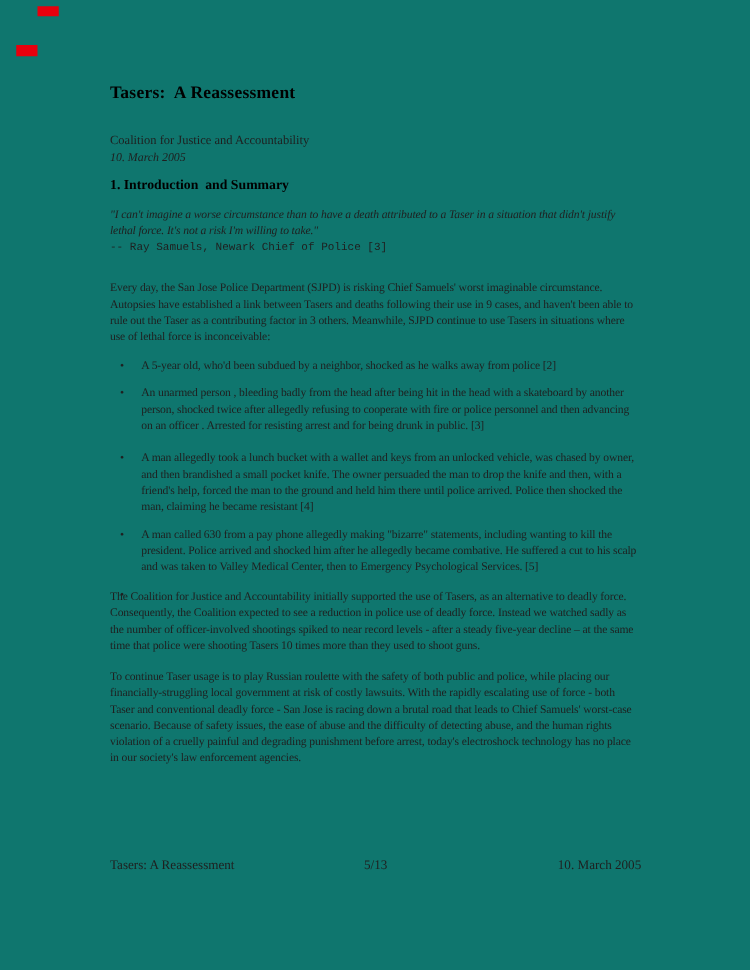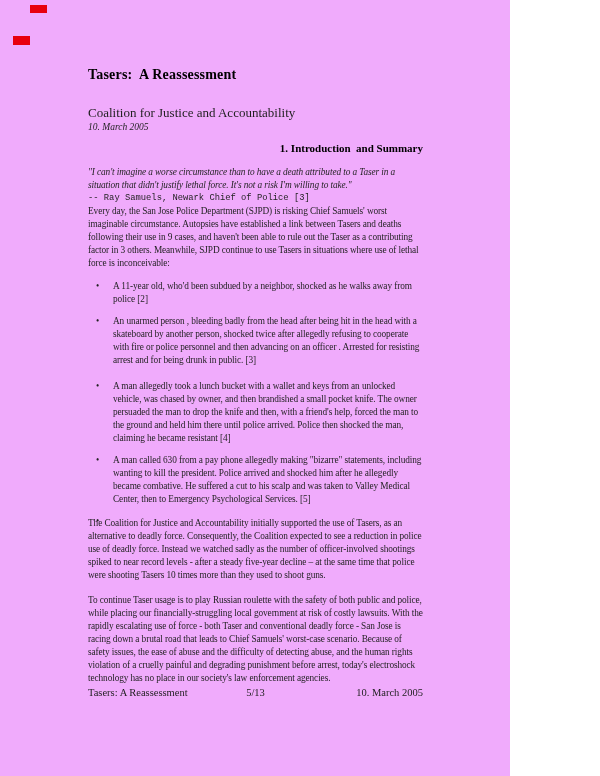--- a/index.html
+++ b/index.html
@@ -1,20 +1,20 @@
 <!DOCTYPE html>
 <html><head>
 <meta charset="utf-8">
 <style>
   html, body { margin: 0; padding: 0; background: #ffffff; }
   .page {
     position: relative;
-    width: 510px;
+    width: 600px;
     height: 776px;
-    background: #f0abfc;
+    background: #0f766e;
     overflow: hidden;
     font-family: "Liberation Serif", serif;
     color: #1f1f1f;
   }
   .red-mark {
     position: absolute;
     background: #e8000d;
   }
   .mark1 { left: 30px; top: 5px;  width: 17px; height: 8px; }
   .mark2 { left: 13px; top: 36px; width: 17px; height: 9px; }
@@ -27,53 +27,52 @@
     margin: 0;
     font-size: 14px;
     line-height: 18px;
     font-weight: bold;
     color: #000;
     letter-spacing: 0.2px;
     white-space: pre-wrap;
   }
   .author {
     margin-top: 22px;
-    font-size: 13px;
+    font-size: 10px;
     line-height: 14px;
   }
   .date-line {
     margin-top: 1px;
     font-size: 9.5px;
     line-height: 12px;
     font-style: italic;
   }
   .heading {
     margin: 8px 0 0 0;
     font-size: 11px;
     line-height: 14px;
     font-weight: bold;
     color: #000;
     white-space: pre-wrap;
-    text-align: right;
   }
   .quote {
     margin-top: 11px;
     font-size: 9.3px;
     line-height: 12.5px;
     font-style: italic;
     letter-spacing: -0.1px;
   }
   .attribution {
     margin-top: 1px;
     font-family: "Liberation Mono", monospace;
     font-size: 8.8px;
     line-height: 12px;
   }
   p.body-par {
-    margin: 1px 0 0 0;
+    margin: 21px 0 0 0;
     font-size: 9.3px;
     line-height: 13px;
     letter-spacing: -0.1px;
   }
   p.body-par.p2 { margin-top: 11px; }
   p.body-par.p3 { margin-top: 12px; }
   ul.incidents {
     list-style: none;
     margin: 10px 0 0 0;
     padding: 0;
@@ -122,21 +121,21 @@
     <div class="date-line">10. March 2005</div>
 
     <h2 class="heading">1. Introduction  and Summary</h2>
 
     <div class="quote">"I can't imagine a worse circumstance than to have a death attributed to a Taser in a situation that didn't justify lethal force. It's not a risk I'm willing to take."</div>
     <div class="attribution">-- Ray Samuels, Newark Chief of Police [3]</div>
 
     <p class="body-par p1">Every day, the San Jose Police Department (SJPD) is risking Chief Samuels' worst imaginable circumstance.  Autopsies have established a link between Tasers and deaths following their use in 9 cases, and haven't been able to rule out the Taser as a contributing factor in 3 others. Meanwhile, SJPD continue to use Tasers in situations where use of lethal force is inconceivable:</p>
 
     <ul class="incidents">
-      <li class="b1"><span class="marker">•</span><span>A 11-year old, who'd been subdued by a neighbor, shocked as he walks away from police [2]</span></li>
+      <li class="b1"><span class="marker">•</span><span>A 5-year old, who'd been subdued by a neighbor, shocked as he walks away from police [2]</span></li>
       <li class="b2"><span class="marker">•</span><span>An unarmed person , bleeding badly from the head after being hit in the head with a skateboard by another person, shocked twice after allegedly refusing to cooperate with fire or police personnel and then advancing on an officer . Arrested for resisting arrest and for being drunk in public.  [3]</span></li>
       <li class="b3"><span class="marker">•</span><span>A man allegedly took a lunch bucket with a wallet and keys from an unlocked vehicle, was chased by owner, and then brandished a small pocket knife. The owner persuaded the man to drop the knife and then, with a friend's help, forced the man to the ground and held him there until police arrived. Police then shocked the man, claiming he became resistant [4]</span></li>
       <li class="b4"><span class="marker">•</span><span>A man called 630 from a pay phone allegedly making "bizarre" statements, including wanting to kill the president. Police arrived and shocked him after he allegedly became combative.  He suffered a cut to his scalp and was taken to Valley Medical Center, then to Emergency Psychological Services. [5]</span></li>
       <li class="b5"><span class="marker">•</span></li>
     </ul>
 
     <p class="body-par p2">The Coalition for Justice and Accountability initially supported the use of Tasers, as an alternative to deadly force.  Consequently, the Coalition expected to see a reduction in police use of deadly force. Instead we watched sadly as the number of officer-involved shootings spiked to near record levels - after a steady five-year decline – at the same time that police were shooting Tasers 10 times more than they used to shoot guns.</p>
     <p class="body-par p3">To continue Taser usage is to play Russian roulette with the safety of both public and police, while placing our financially-struggling local government at risk of costly lawsuits. With the rapidly escalating use of force - both Taser and conventional deadly force - San Jose is racing down a brutal road that leads to Chief Samuels' worst-case scenario. Because of safety issues, the ease of abuse and the difficulty of detecting abuse, and the human rights violation of a cruelly painful and degrading punishment before arrest, today's electroshock technology has no place in our society's law enforcement agencies.</p>
   </div>
 

